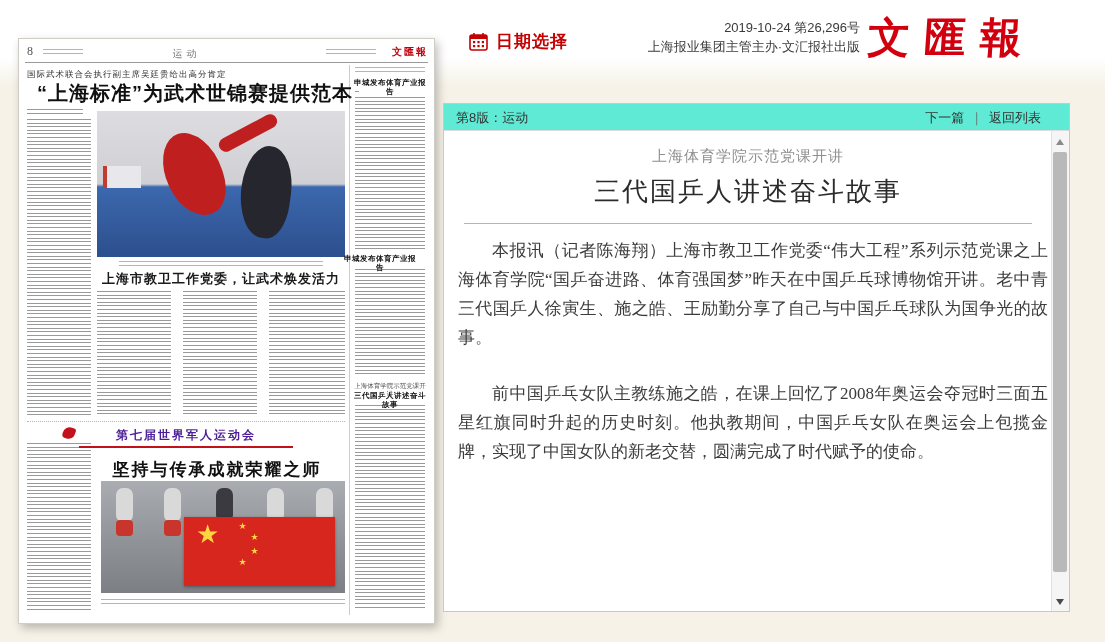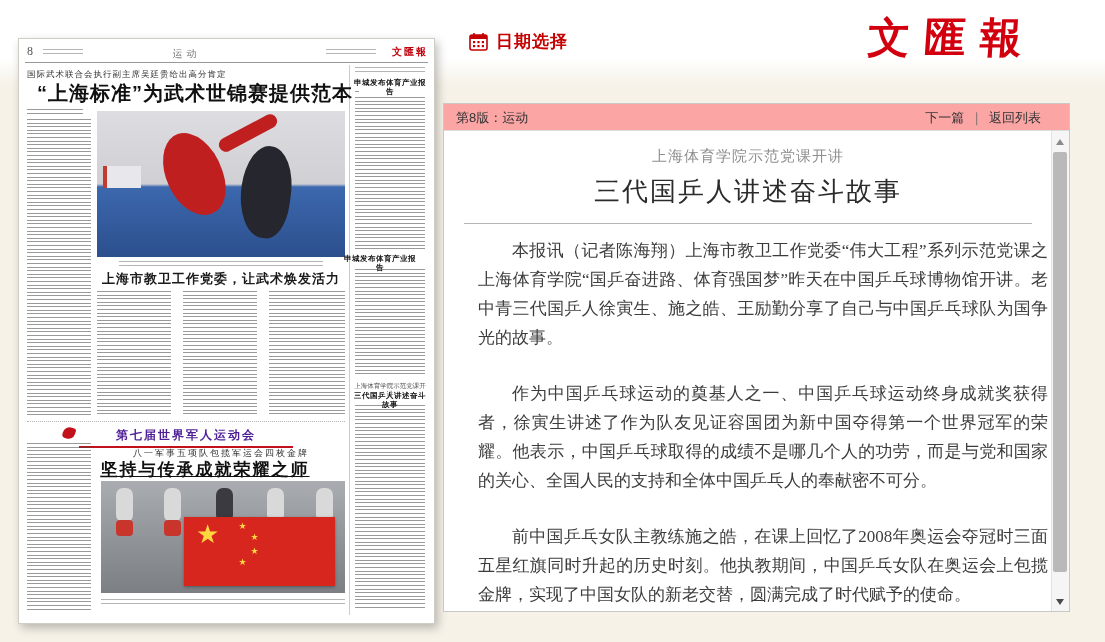--- a/index.html
+++ b/index.html
@@ -50,32 +50,32 @@
   .photo-flag{background:linear-gradient(180deg,#a9acb0 0%,#8f9297 55%,#7c8085 100%);overflow:hidden;}
   .pf-ath{position:absolute;top:6%;width:17px;height:34px;border-radius:7px;background:#d9d9da;}
   .pf-ath::after{content:"";position:absolute;left:0;right:0;bottom:-14px;height:16px;border-radius:4px;background:#c8352c;}
   .pf-flag{position:absolute;left:34%;top:32%;width:62%;height:62%;background:#d6261e;
     box-shadow:0 1px 3px rgba(0,0,0,.35);color:#ffd63f;}
   .pf-star-big{position:absolute;left:8%;top:8%;font-size:26px;line-height:26px;}
   .pf-star-s{position:absolute;font-size:9px;line-height:9px;}
 
   
   .panel{position:absolute;left:443px;top:103px;width:625px;height:507px;background:#fff;border:1px solid #c8c8c8;}
-  .panel-bar{position:absolute;left:0;right:0;top:0;height:26px;background:#fca5a5;border-bottom:1px solid #dcdcdc;}
+  .panel-bar{position:absolute;left:0;right:0;top:0;height:26px;background:#5eead4;border-bottom:1px solid #dcdcdc;}
   .panel-bar .ed{position:absolute;left:12px;top:5px;font-size:13px;color:#333;}
   .panel-bar .links{position:absolute;right:28px;top:5px;font-size:13px;color:#333;}
   .panel-bar .links a{color:#333;text-decoration:none;cursor:pointer;}
   .panel-bar .sep{margin:0 6px;color:#666;}
   .panel-body{position:absolute;left:0;top:27px;right:17px;bottom:0;overflow:hidden;
     font-family:"Liberation Serif",serif;}
   .a-subtitle{margin-top:16px;text-align:center;font-size:15px;color:#8f8f8f;letter-spacing:1px;}
   .a-title{margin:8px 0 0 0;text-align:center;font-size:26px;font-weight:normal;color:#2b2b2b;letter-spacing:2px;
     font-family:"Liberation Sans",sans-serif;}
   .a-hr{margin:14px 20px 12px 20px;border:none;border-top:1px solid #b5b5b5;}
-  .a-text{padding:0 4px 0 14px;margin-left:20px;}
+  .a-text{padding:0 4px 0 14px;}
   .a-text p{margin:0 0 27px 0;font-size:17px;line-height:29px;color:#3c3c3c;text-align:justify;text-indent:2em;}
   .vscroll{position:absolute;top:27px;right:0;bottom:0;width:17px;background:#f5f5f5;border-left:1px solid #e2e2e2;}
   .vs-up,.vs-down{position:absolute;left:0;width:17px;height:17px;cursor:pointer;}
   .vs-up{top:2px;} .vs-down{bottom:2px;}
   .vs-up::after{content:"";position:absolute;left:4px;top:6px;border:4.5px solid transparent;border-bottom:6px solid #8a8a8a;border-top:none;}
   .vs-down::after{content:"";position:absolute;left:4px;top:7px;border:4.5px solid transparent;border-top:6px solid #4a4a4a;border-bottom:none;}
   .vs-thumb{position:absolute;left:1px;top:21px;width:14px;height:420px;background:#b9b9b9;border-radius:2px;cursor:grab;}
 </style>
 </head>
 <body>
@@ -93,20 +93,24 @@
           <rect x="8.4" y="9" width="2.2" height="2.2"></rect>
           <rect x="12.8" y="9" width="2.2" height="2.2"></rect>
         <rect x="4" y="13" width="2.2" height="2.2"></rect>
           <rect x="8.4" y="13" width="2.2" height="2.2"></rect>
           <rect x="12.8" y="13" width="2.2" height="2.2"></rect>
       </g>
     </svg>
     <span class="lbl">日期选择</span>
   </div>
 
+  <div class="issue-info">
+    <div>2019-10-24 第26,296号</div>
+    <div>上海报业集团主管主办·文汇报社出版</div>
+  </div>
 
   <div class="brand-logo">文匯報</div>
 
   <div class="page-thumb">
     <div class="t-mast">
       <span class="t-pg">8</span>
       <span class="t-abs fxl" style="left:18px;top:6px;width:40px;height:7px;"></span>
       <span class="t-sec">运动</span>
       <span class="t-abs fxl" style="right:52px;top:6px;width:50px;height:7px;"></span>
       <span class="t-mlogo">文匯報</span>
@@ -130,22 +134,21 @@
 
     <div class="t-abs fx" style="left:78px;top:252px;width:74px;height:124px;"></div>
     <div class="t-abs fx" style="left:164px;top:252px;width:74px;height:124px;"></div>
     <div class="t-abs fx" style="left:250px;top:252px;width:76px;height:124px;"></div>
 
     <div class="t-abs" style="left:8px;top:382px;width:318px;border-top:1px dotted #b5b5b5;"></div>
     <div class="t-abs" style="left:60px;top:388px;width:214px;">
       <span style="position:absolute;left:-16px;top:0px;width:12px;height:12px;background:#c3111b;border-radius:60% 20% 55% 30%;transform:rotate(18deg);"></span>
       <div class="t-milbanner">第七届世界军人运动会</div>
     </div>
-    <div class="t-abs t-milkicker" style="left:78px;top:408px;width:248px;">八一军事五项队包揽军运会四枚金牌</div>
-    <div class="t-abs t-milhead" style="left:56px;top:419px;width:260px;text-decoration:underline;">坚持与传承成就荣耀之师</div>
+    <div class="t-abs t-milhead" style="left:68px;top:419px;width:260px;">坚持与传承成就荣耀之师</div>
 
     <div class="t-abs fx" style="left:8px;top:404px;width:64px;height:168px;"></div>
     <div class="t-abs photo-flag" style="left:82px;top:442px;width:244px;height:112px;">
       <div class="pf-ath" style="left:6%"></div>
       <div class="pf-ath" style="left:26%"></div>
       <div class="pf-ath" style="left:47%;background:#3a3a40"></div>
       <div class="pf-ath" style="left:68%"></div>
       <div class="pf-ath" style="left:88%"></div>
       <div class="pf-flag">
         <span class="pf-star-big">★</span>
@@ -175,21 +178,20 @@
         <a>下一篇</a><span class="sep">｜</span><a>返回列表</a>
       </span>
     </div>
 
     <div class="panel-body">
       <div class="a-subtitle">上海体育学院示范党课开讲</div>
       <h1 class="a-title">三代国乒人讲述奋斗故事</h1>
       <hr class="a-hr">
       <div class="a-text">
         <p>本报讯（记者陈海翔）上海市教卫工作党委“伟大工程”系列示范党课之上海体育学院“国乒奋进路、体育强国梦”昨天在中国乒乓球博物馆开讲。老中青三代国乒人徐寅生、施之皓、王励勤分享了自己与中国乒乓球队为国争光的故事。</p>
-        <p>作为中国乒乓球运动的奠基人之一、中国乒乓球运动终身成就奖获得者，徐寅生讲述了作为队友见证容国团为新中国夺得第一个世界冠军的荣耀。他表示，中国乒乓球取得的成绩不是哪几个人的功劳，而是与党和国家的关心、全国人民的支持和全体中国乒乓人的奉献密不可分。</p>
         <p>前中国乒乓女队主教练施之皓，在课上回忆了2008年奥运会夺冠时三面五星红旗同时升起的历史时刻。他执教期间，中国乒乓女队在奥运会上包揽金牌，实现了中国女队的新老交替，圆满完成了时代赋予的使命。</p>
 
       </div>
     </div>
 
     <div class="vscroll">
       <div class="vs-up"></div>
       <div class="vs-thumb"></div>
       <div class="vs-down"></div>
     </div>

